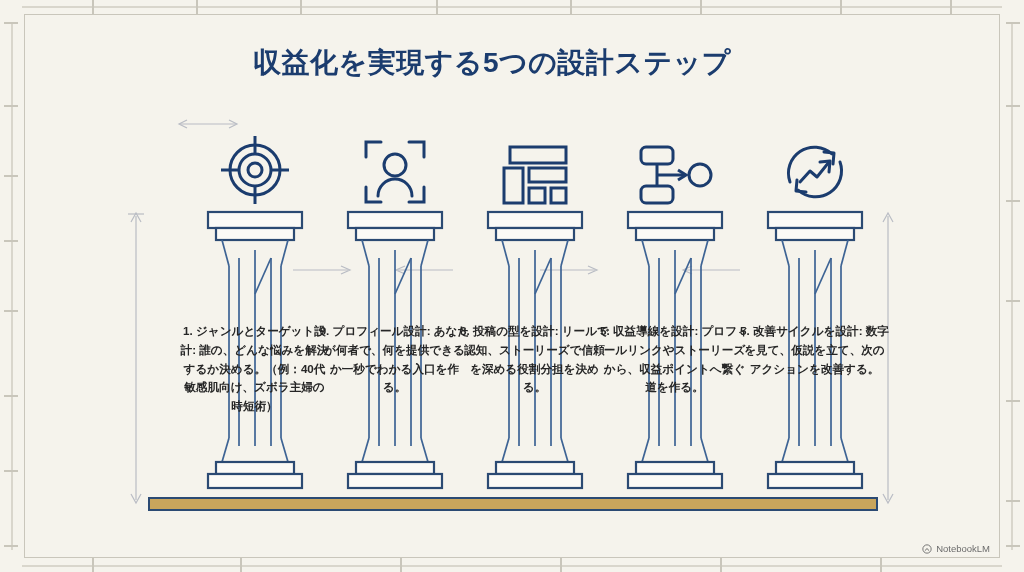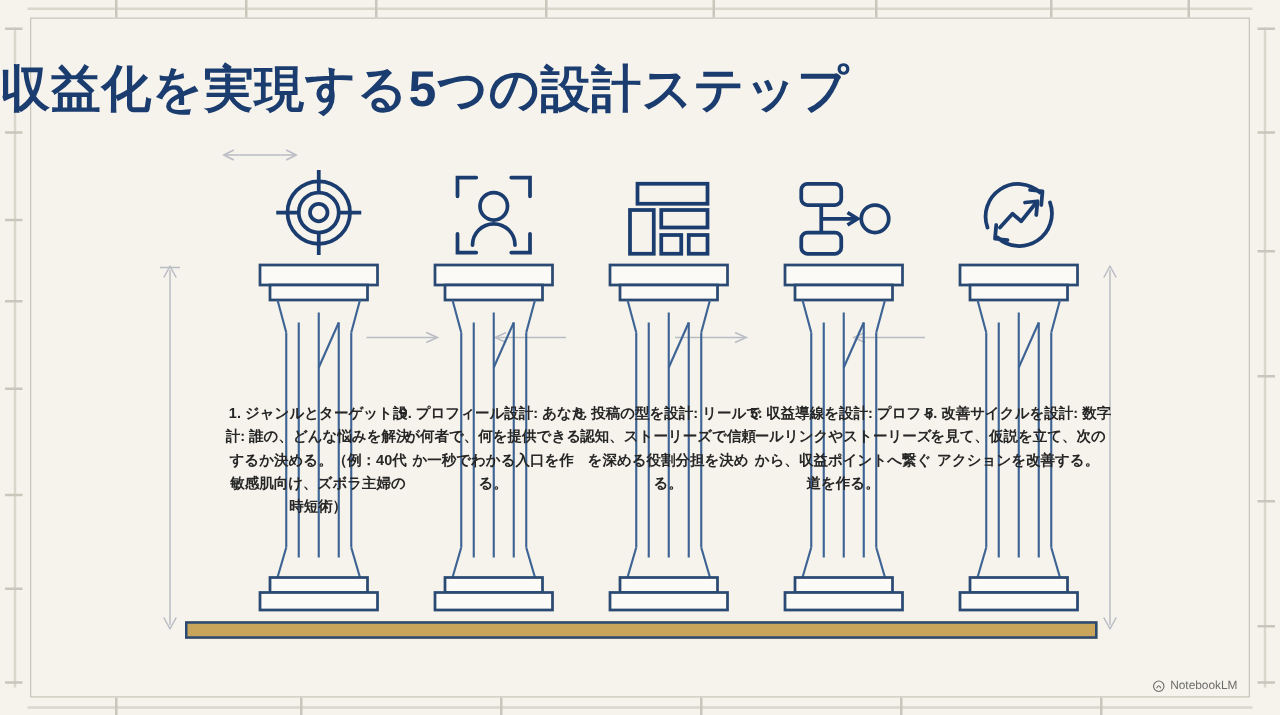--- a/index.html
+++ b/index.html
@@ -17,22 +17,22 @@
   }
   .tick{position:absolute;background:#c9c6bb;}
   .tick.h{width:14px;height:1.5px;}
   .tick.v{width:1.5px;height:14px;}
   .rail{position:absolute;background:#d9d6cc;}
   .rail.v{width:1.5px;}
   .rail.h{height:1.5px;}
 
   
   .title{
-    position:absolute;left:0;top:44px;width:984px;text-align:left;
-    font-size:40px;font-weight:bold;color:#1b3c6e;letter-spacing:.5px;
+    position:absolute;left:0;top:44px;width:984px;text-align:center;
+    font-size:28px;font-weight:bold;color:#1b3c6e;letter-spacing:.5px;
     white-space:nowrap;
   }
 
   
   .columns{position:absolute;left:140px;top:110px;width:745px;height:400px;
            display:flex;justify-content:center;margin-left:22px;}
   .col{width:140px;position:relative;display:flex;flex-direction:column;align-items:center;}
 
   .icon-box{height:96px;display:flex;align-items:flex-end;justify-content:center;}
   .icon-box svg{display:block;}

